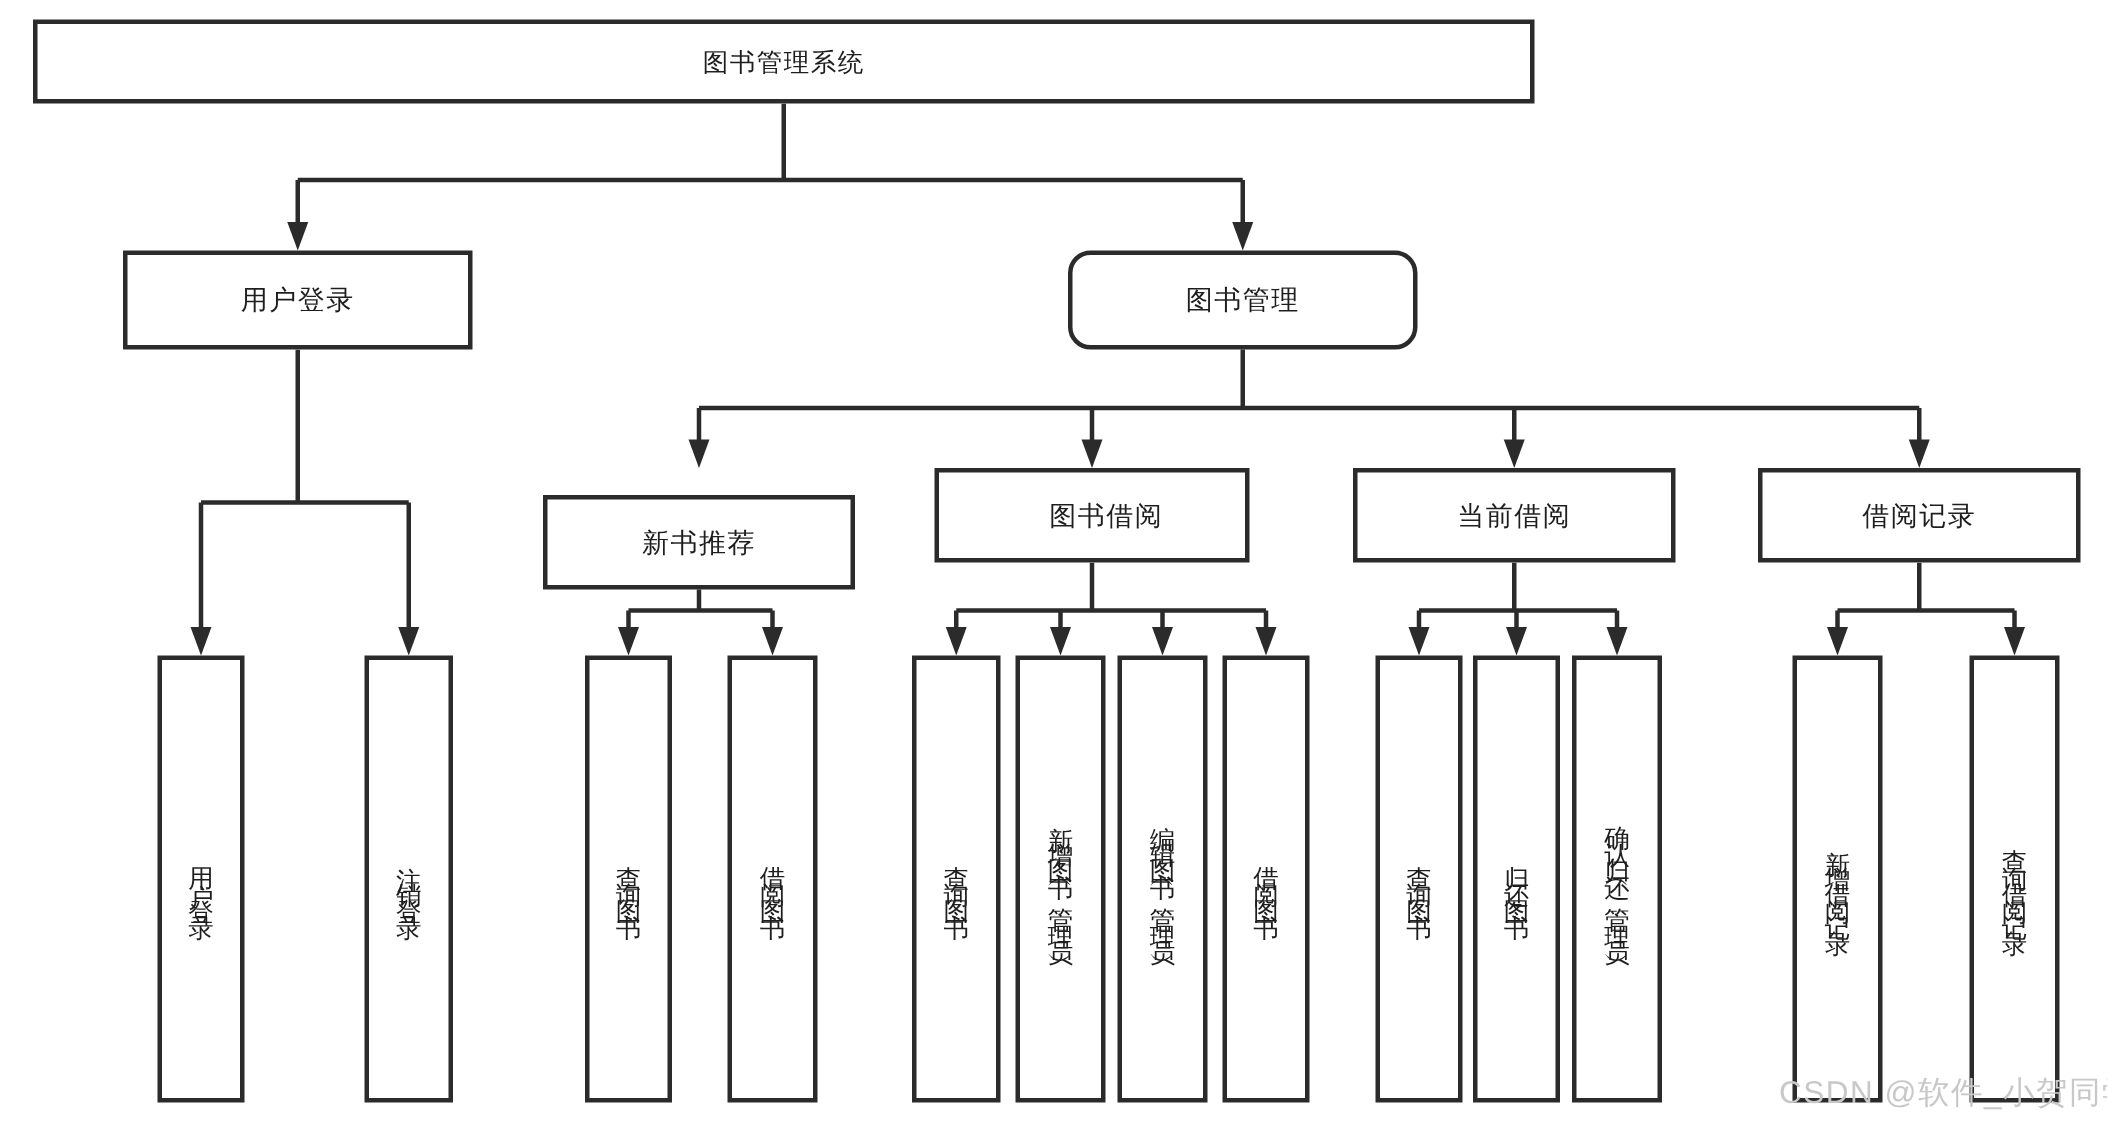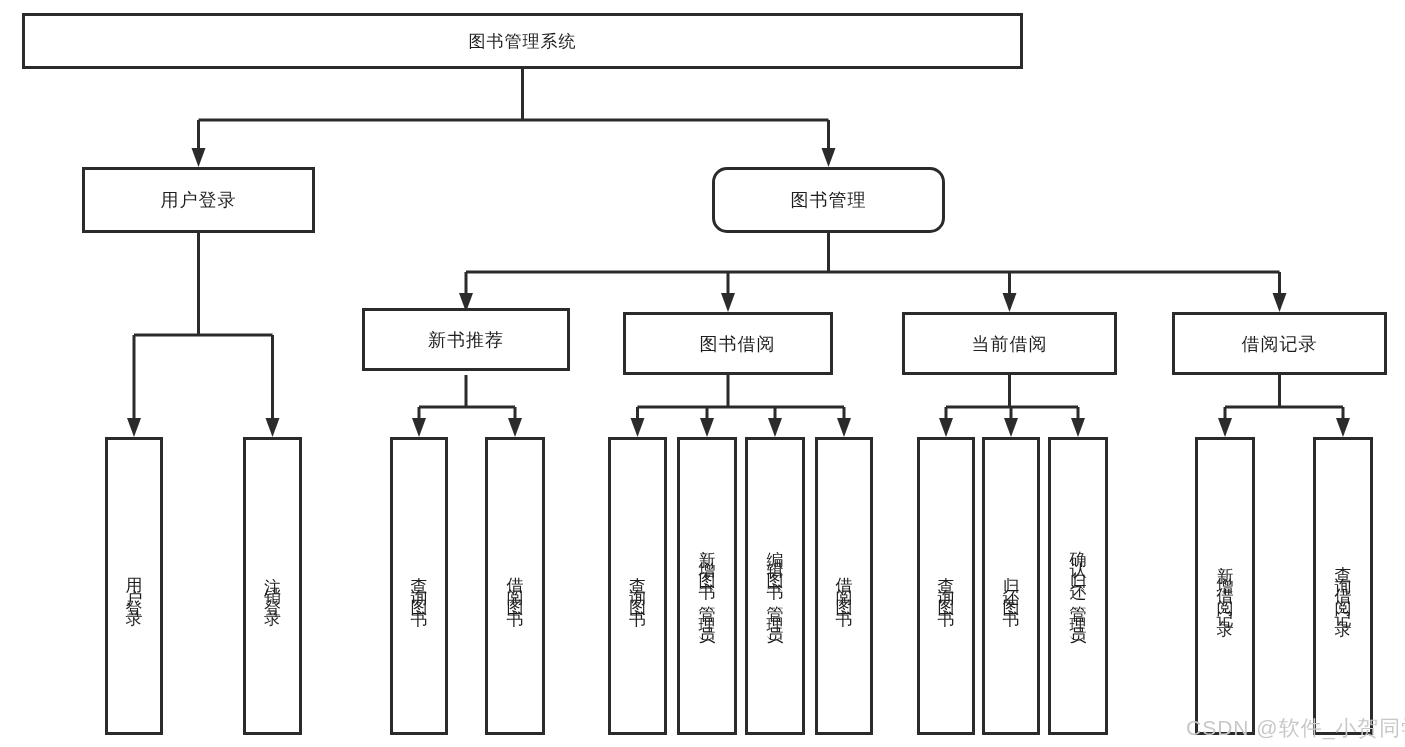--- a/index.html
+++ b/index.html
@@ -140,21 +140,21 @@
     <span>图书管理系统</span>
   </div>
 
   <div class="hbox" style="left:82px;top:167px;width:233px;height:66px;">
     <span>用户登录</span>
   </div>
   <div class="hbox" style="left:712px;top:167px;width:233px;height:66px;border-radius:15px;">
     <span>图书管理</span>
   </div>
 
-  <div class="hbox" style="left:362px;top:308px;width:208px;height:63px;">
+  <div class="hbox" style="left:362px;top:330px;width:208px;height:63px;">
     <span>新书推荐</span>
   </div>
   <div class="hbox" style="left:623px;top:312px;width:210px;height:63px;padding-left:19px;">
     <span>图书借阅</span>
   </div>
   <div class="hbox" style="left:902px;top:312px;width:215px;height:63px;">
     <span>当前借阅</span>
   </div>
   <div class="hbox" style="left:1172px;top:312px;width:215px;height:63px;">
     <span>借阅记录</span>

